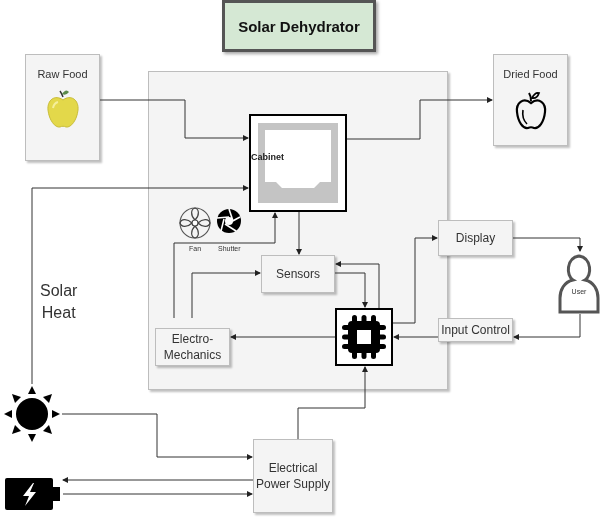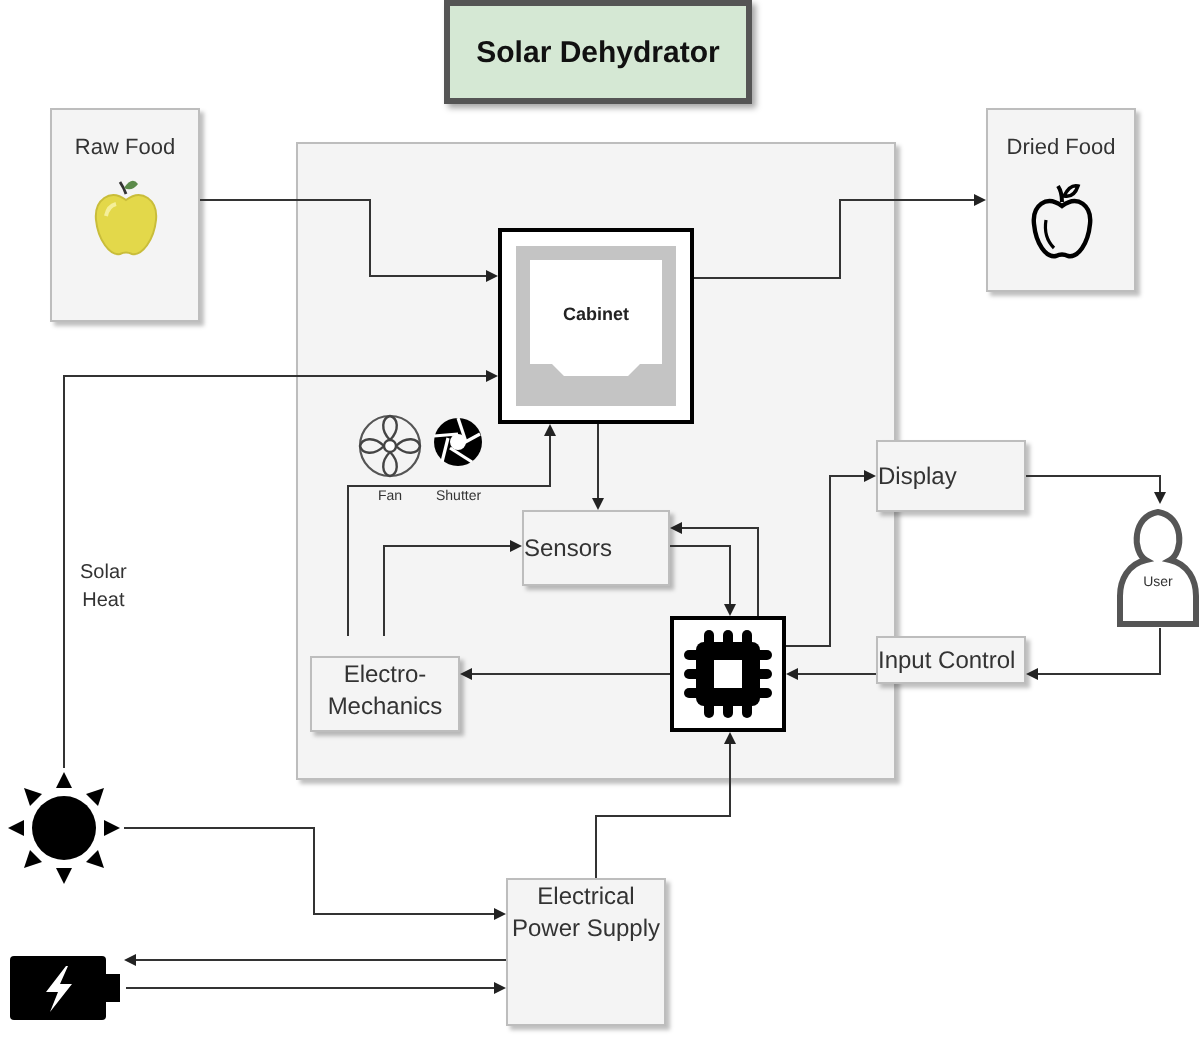--- a/index.html
+++ b/index.html
@@ -1,18 +1,18 @@
 <!DOCTYPE html>
 <html><head>
 <meta charset="utf-8">
 <style>
   html,body{margin:0;padding:0;background:#ffffff;}
   body{width:600px;height:527px;position:relative;overflow:hidden;font-family:"Liberation Sans",sans-serif;color:#333;}
   .abs{position:absolute;}
-  .box{position:absolute;background:#f4f4f4;border:1px solid #bdbdbd;box-shadow:2px 2px 2px rgba(0,0,0,0.25);box-sizing:border-box;display:flex;align-items:center;justify-content:flex-start;text-align:center;font-size:12px;color:#333;line-height:1.35;}
+  .box{position:absolute;background:#f4f4f4;border:1px solid #bdbdbd;box-shadow:2px 2px 2px rgba(0,0,0,0.25);box-sizing:border-box;display:flex;align-items:center;justify-content:center;text-align:center;font-size:12px;color:#333;line-height:1.35;}
   #title{position:absolute;left:222px;top:0;width:154px;height:52px;background:#d5e8d4;border:3px solid #555;box-sizing:border-box;display:flex;align-items:center;justify-content:center;font-weight:bold;font-size:15px;color:#111;box-shadow:2px 2px 3px rgba(0,0,0,0.35);}
   #container{position:absolute;left:148px;top:71px;width:300px;height:319px;background:#f4f4f4;border:1px solid #bdbdbd;box-sizing:border-box;box-shadow:2px 2px 2px rgba(0,0,0,0.25);}
   .foodbox{flex-direction:column;justify-content:flex-start;padding-top:12px;}
   .foodbox .lbl{font-size:11px;}
   #cabinet{position:absolute;left:249px;top:114px;width:98px;height:98px;background:#fff;border:2px solid #000;box-sizing:border-box;}
   #mcu{position:absolute;left:335px;top:308px;width:58px;height:58px;background:#fff;border:2px solid #000;box-sizing:border-box;}
   .small{font-size:7px;color:#333;}
   svg.wires{position:absolute;left:0;top:0;}
 </style>
 </head>
@@ -39,21 +39,21 @@
     <path d="M19 8 Q22 2 26 3 Q24 9 19 8Z" fill="none" stroke="#000" stroke-width="1.8"></path>
     <path d="M18 13 C10 7 3 13 4 22 C5 32 10 39 15 38 C17 37 19 37 21 38 C26 39 31 32 32 22 C33 13 26 7 18 13Z" fill="none" stroke="#000" stroke-width="2.2"></path>
     <path d="M10 20 C9 26 11 31 14 34" fill="none" stroke="#000" stroke-width="1.6"></path>
   </svg>
 </div>
 
 <div id="cabinet">
   <svg width="94" height="94" viewBox="0 0 94 94" style="position:absolute;left:0;top:0;">
     <path d="M7 7 H87 V87 H7 Z M14 14 V66 H25 L31 72 H63 L69 66 H80 V14 Z" fill="#c4c4c4" fill-rule="evenodd"></path>
   </svg>
-  <span style="position:absolute;left:0;right:0;top:36px;text-align:center;font-size:9px;font-weight:bold;color:#222;">Cabinet</span>
+  <span style="position:absolute;left:0;right:0;top:36px;font-size:9px;font-weight:bold;color:#222;">Cabinet</span>
 </div>
 
 <svg class="abs" style="left:178px;top:206px;" width="34" height="34" viewBox="0 0 34 34">
   <circle cx="17" cy="17" r="15" fill="none" stroke="#555" stroke-width="1.1"></circle>
   <g fill="none" stroke="#444" stroke-width="1.2">
     <path d="M17 14 C12 9 13 3 17 2 C21 3 22 9 17 14Z"></path>
     <path d="M17 20 C12 25 13 31 17 32 C21 31 22 25 17 20Z"></path>
     <path d="M14 17 C9 12 3 13 2 17 C3 21 9 22 14 17Z"></path>
     <path d="M20 17 C25 12 31 13 32 17 C31 21 25 22 20 17Z"></path>
   </g>
@@ -112,21 +112,21 @@
   <span>Input Control</span>
 </div>
 
 <div class="abs" style="left:558px;top:252px;width:42px;height:62px;">
   <svg width="42" height="62" viewBox="0 0 42 62" style="position:absolute;left:0;top:0;">
     <path d="M15 28 C8 24 8 6 21 4 C34 6 34 24 27 28 C36 30 40 38 40 46 V60 H2 V46 C2 38 6 30 15 28Z" fill="#fff" stroke="#555" stroke-width="3"></path>
   </svg>
   <span style="position:absolute;left:0;right:0;top:36px;text-align:center;font-size:7px;color:#333;">User</span>
 </div>
 
-<div class="abs" style="left:40px;top:280px;font-size:10px;text-align:center;line-height:1.4;">
+<div class="abs" style="left:40px;top:280px;font-size:16px;text-align:center;line-height:1.4;">
   <div>Solar</div>
   <div>Heat</div>
 </div>
 
 <svg class="abs" style="left:2px;top:384px;" width="60" height="60" viewBox="0 0 60 60">
   <circle cx="30" cy="30" r="16" fill="#000"></circle>
   <g fill="#000">
     <polygon points="30,2 26,10 34,10"></polygon>
     <polygon points="30,58 26,50 34,50"></polygon>
     <polygon points="2,30 10,26 10,34"></polygon>

